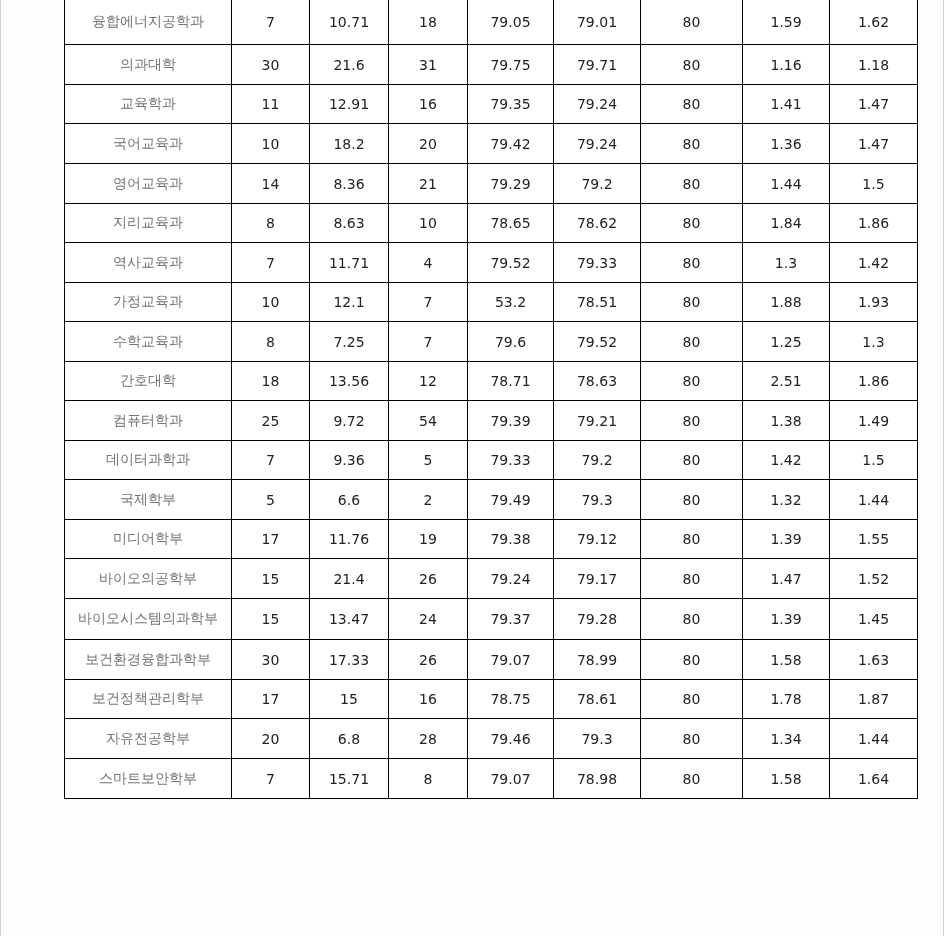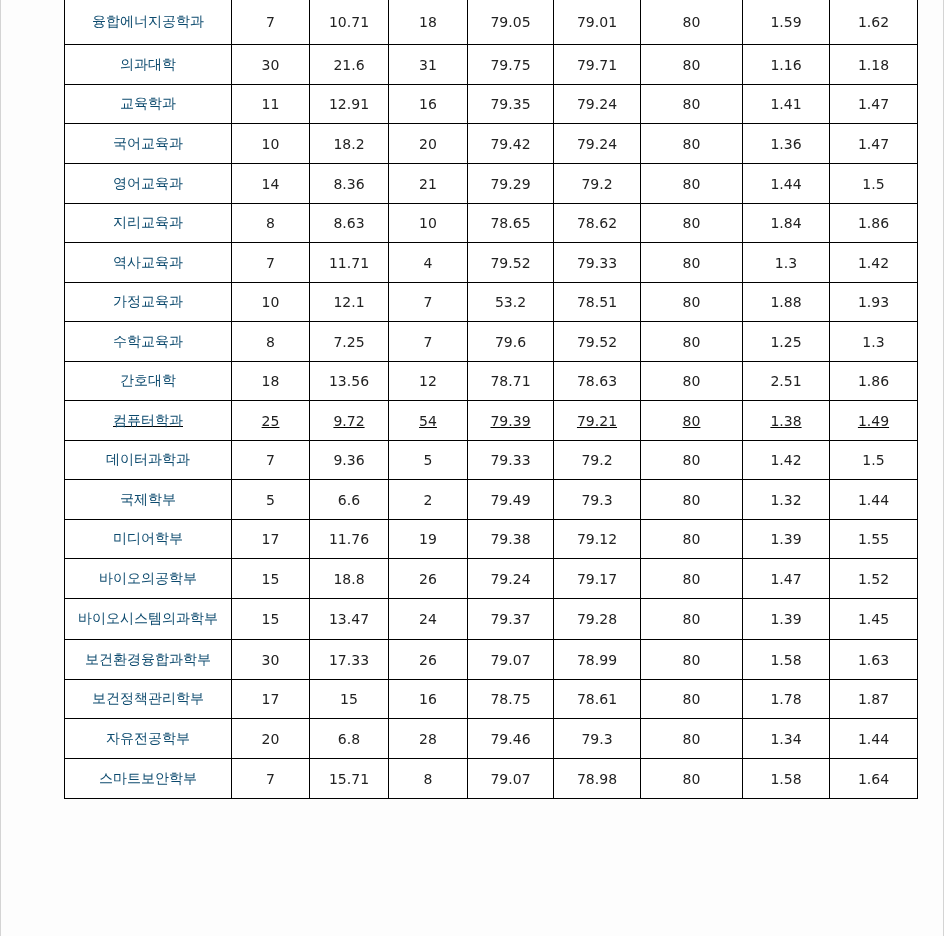--- a/index.html
+++ b/index.html
@@ -19,21 +19,21 @@
   }
   table.data td {
     border: 1px solid #000;
     text-align: center;
     vertical-align: middle;
     font-size: 14px;
     color: #222;
     padding: 0;
     white-space: nowrap;
   }
-  table.data td.name { font-size: 14px; color: #0c4a6e; }
+  table.data td.name { font-size: 14px; color: #737373; }
 </style>
 </head>
 <body>
 
 <div class="frame-left"></div>
 <div class="frame-right"></div>
 
 <table class="data">
   <colgroup>
     <col style="width:167px">
@@ -150,21 +150,21 @@
         <td class="name">간호대학</td>
         <td>18</td>
         <td>13.56</td>
         <td>12</td>
         <td>78.71</td>
         <td>78.63</td>
         <td>80</td>
         <td>2.51</td>
         <td>1.86</td>
       </tr>
-      <tr style="height: 40px; text-decoration: underline;">
+      <tr style="height: 40px;">
         <td class="name">컴퓨터학과</td>
         <td>25</td>
         <td>9.72</td>
         <td>54</td>
         <td>79.39</td>
         <td>79.21</td>
         <td>80</td>
         <td>1.38</td>
         <td>1.49</td>
       </tr>
@@ -197,21 +197,21 @@
         <td>19</td>
         <td>79.38</td>
         <td>79.12</td>
         <td>80</td>
         <td>1.39</td>
         <td>1.55</td>
       </tr>
       <tr style="height: 40px;">
         <td class="name">바이오의공학부</td>
         <td>15</td>
-        <td>18.8</td>
+        <td>21.4</td>
         <td>26</td>
         <td>79.24</td>
         <td>79.17</td>
         <td>80</td>
         <td>1.47</td>
         <td>1.52</td>
       </tr>
       <tr style="height: 41px;">
         <td class="name">바이오시스템의과학부</td>
         <td>15</td>

